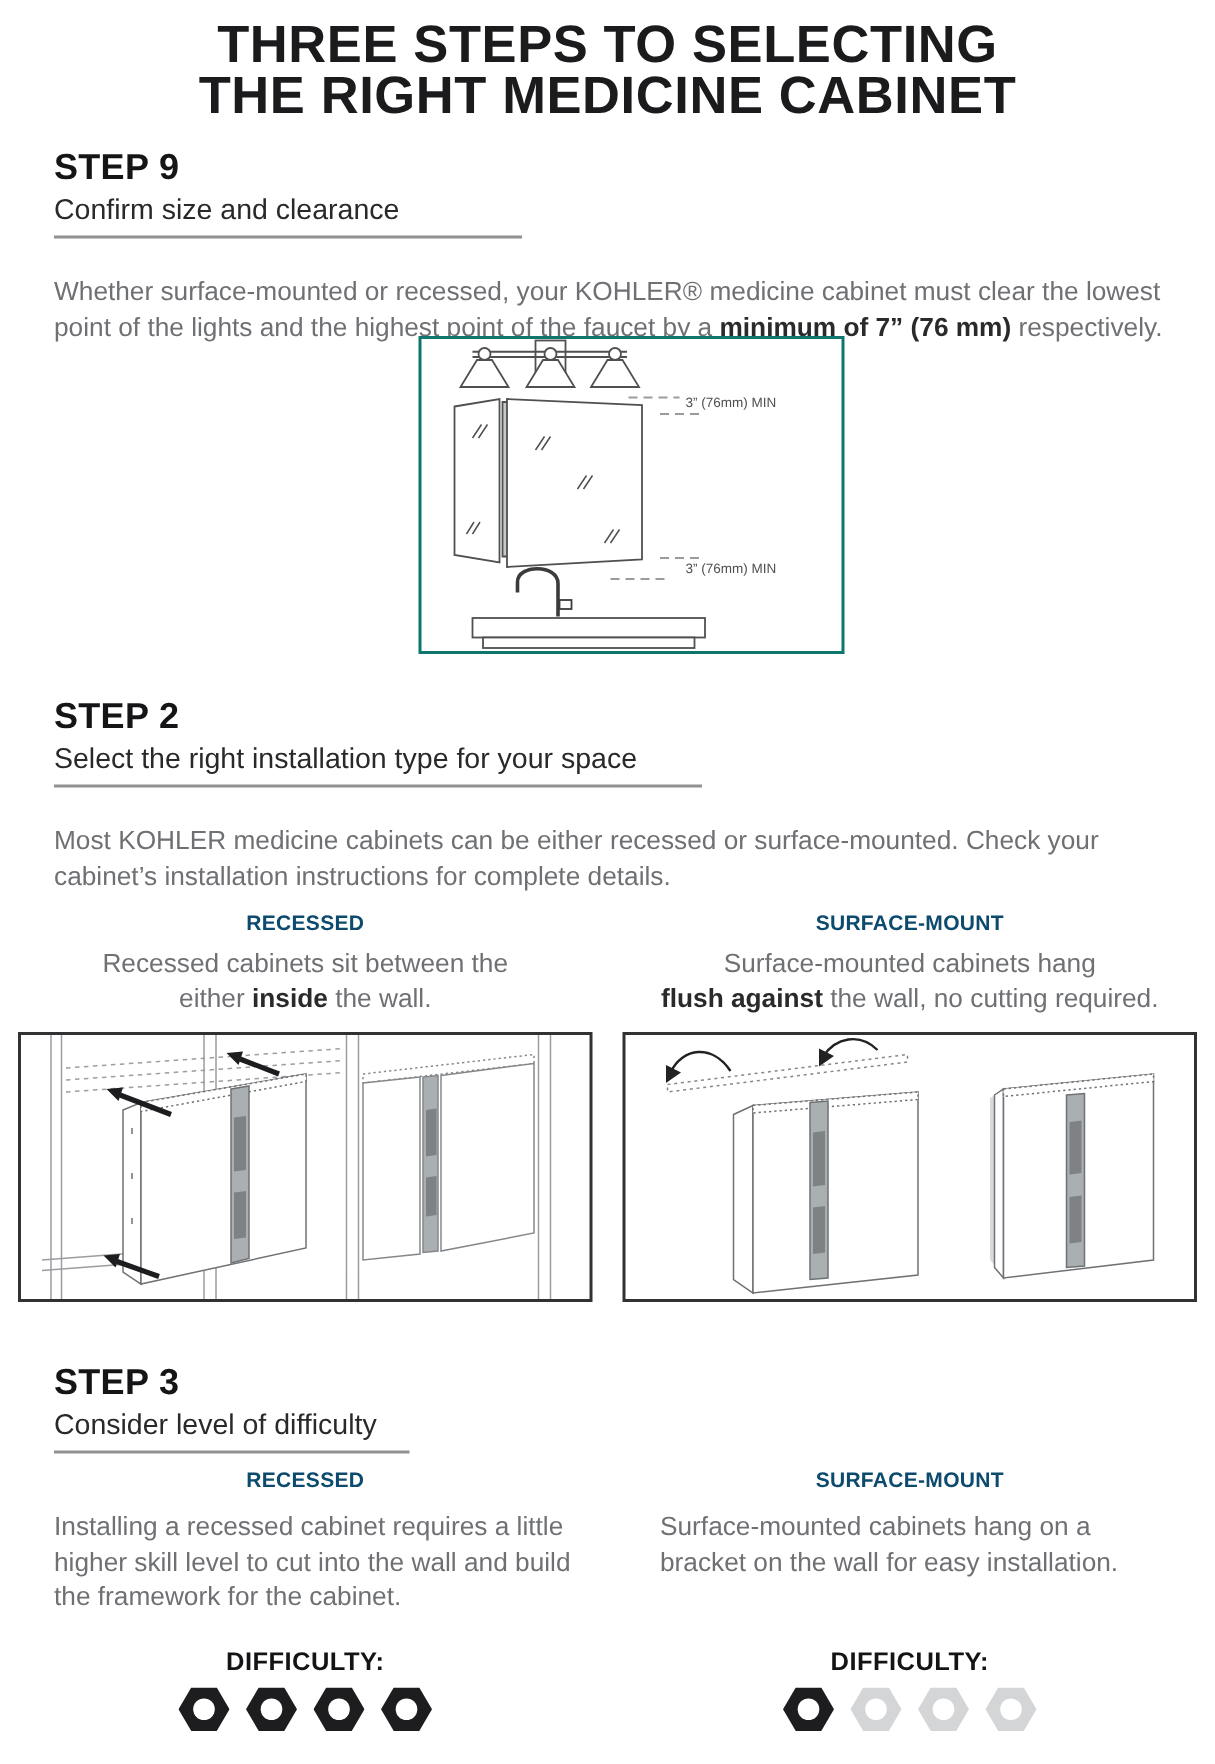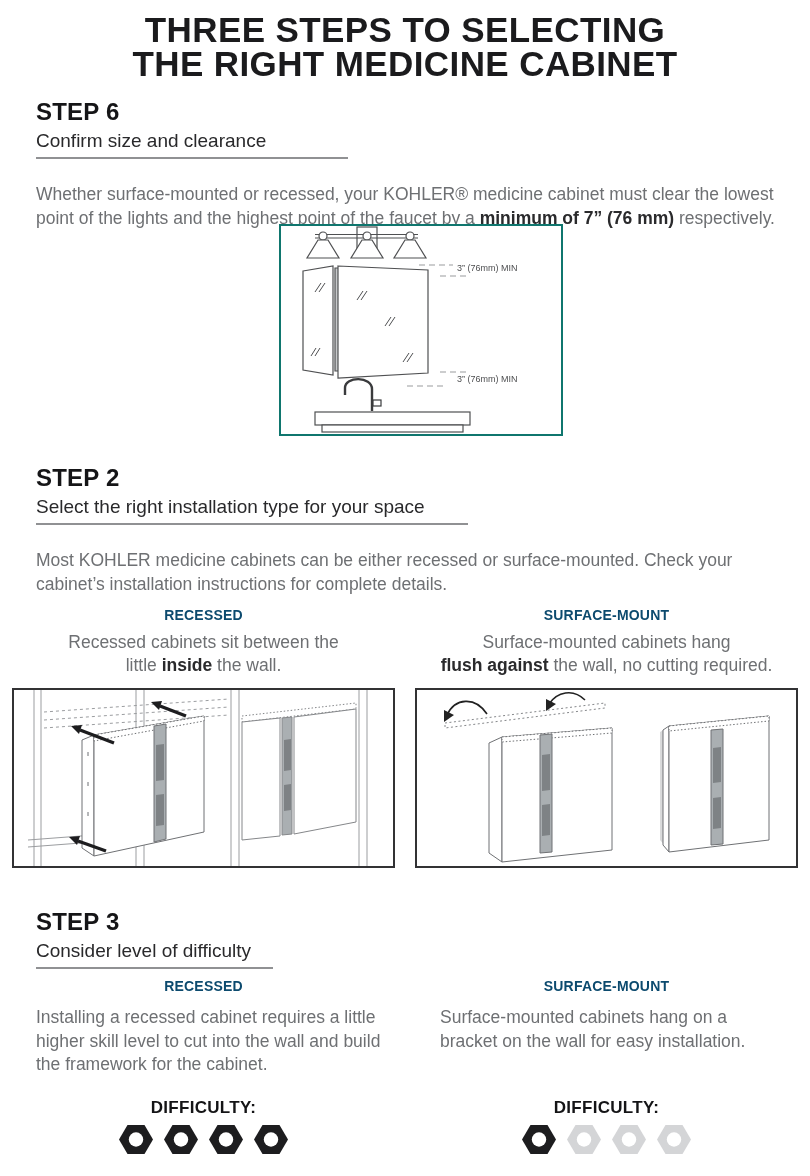--- a/index.html
+++ b/index.html
@@ -31,21 +31,21 @@
 <body>
 
 <div class="page">
 
   <header class="title">
     <div>THREE STEPS TO SELECTING</div>
     <div>THE RIGHT MEDICINE CABINET</div>
   </header>
 
   <section class="step" style="top:99px">
-    <h2 class="step-h">STEP 6</h2>
+    <h2 class="step-h">STEP 9</h2>
     <div class="step-sub">Confirm size and clearance</div>
     <div class="rule" style="width:312px"></div>
     <div class="body">
         <div><span>Whether surface-mounted or recessed, your KOHLER® medicine cabinet must clear the lowest</span></div>
         <div><span>point of the lights and the highest point of the faucet by a </span><span class="b">minimum of 7” (76 mm)</span><span> respectively.</span></div>
       </div>
   </section>
 
   <div class="diagram-box">
     <svg width="240" height="208" viewBox="0 0 240 208">
@@ -102,21 +102,21 @@
     <div class="body">
         <div><span>Most KOHLER medicine cabinets can be either recessed or surface-mounted. Check your</span></div>
         <div><span>cabinet’s installation instructions for complete details.</span></div>
       </div>
   </section>
 
   <div class="col" style="left:12px;top:607px">
     <div class="col-title">RECESSED</div>
     <div class="col-desc">
         <div><span>Recessed cabinets sit between the</span></div>
-        <div><span>little </span><span class="b">inside</span><span> the wall.</span></div>
+        <div><span>either </span><span class="b">inside</span><span> the wall.</span></div>
       </div>
   </div>
   <div class="col" style="left:415px;top:607px">
     <div class="col-title">SURFACE-MOUNT</div>
     <div class="col-desc">
         <div><span>Surface-mounted cabinets hang</span></div>
         <div><span class="b">flush against</span><span> the wall, no cutting required.</span></div>
       </div>
   </div>
 

